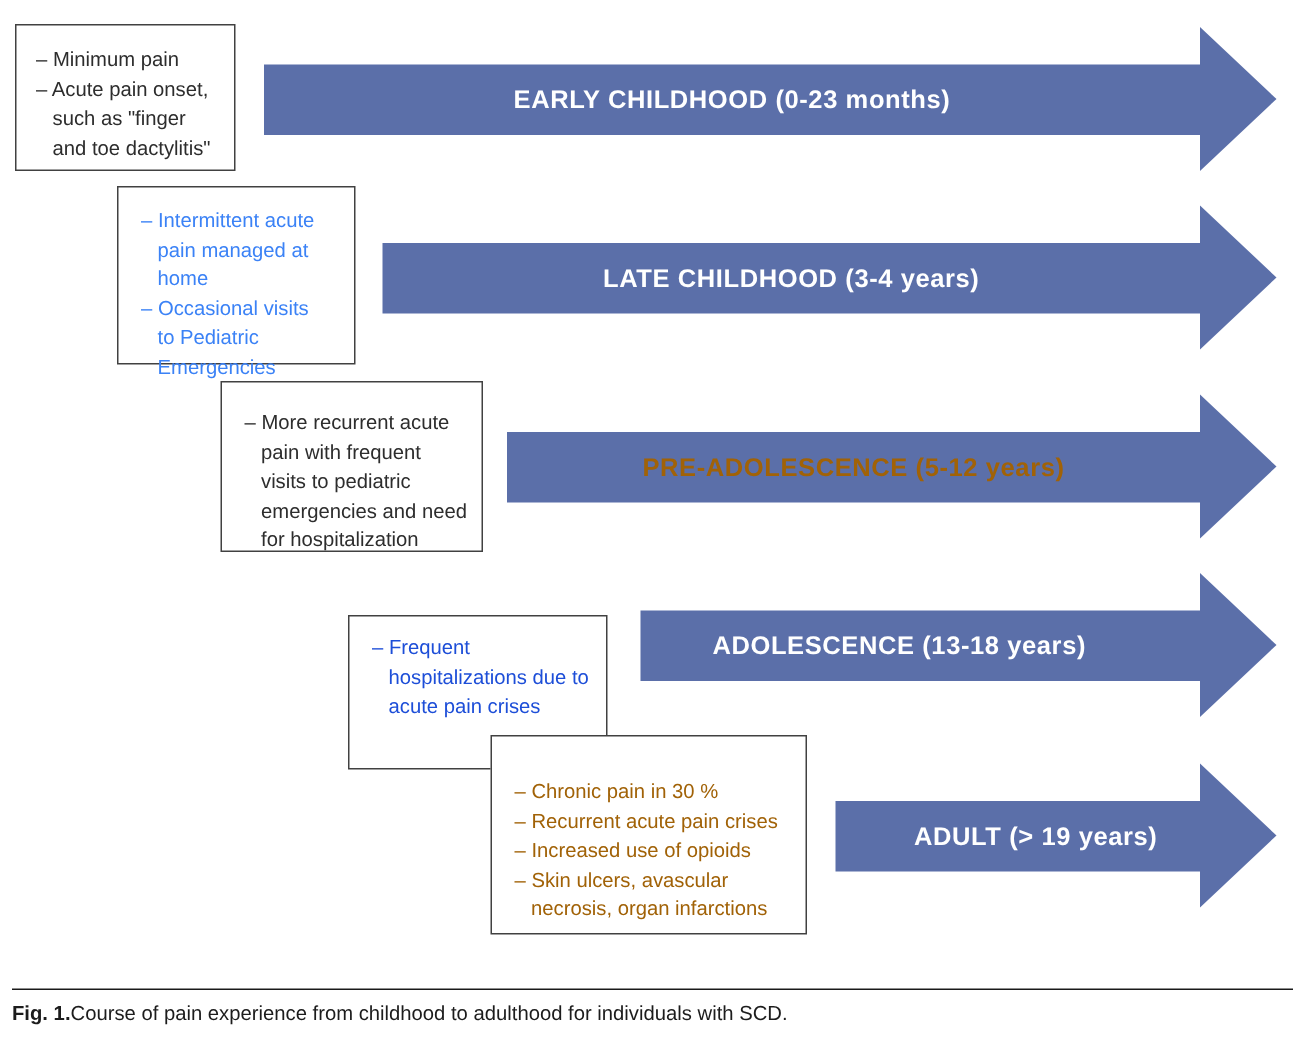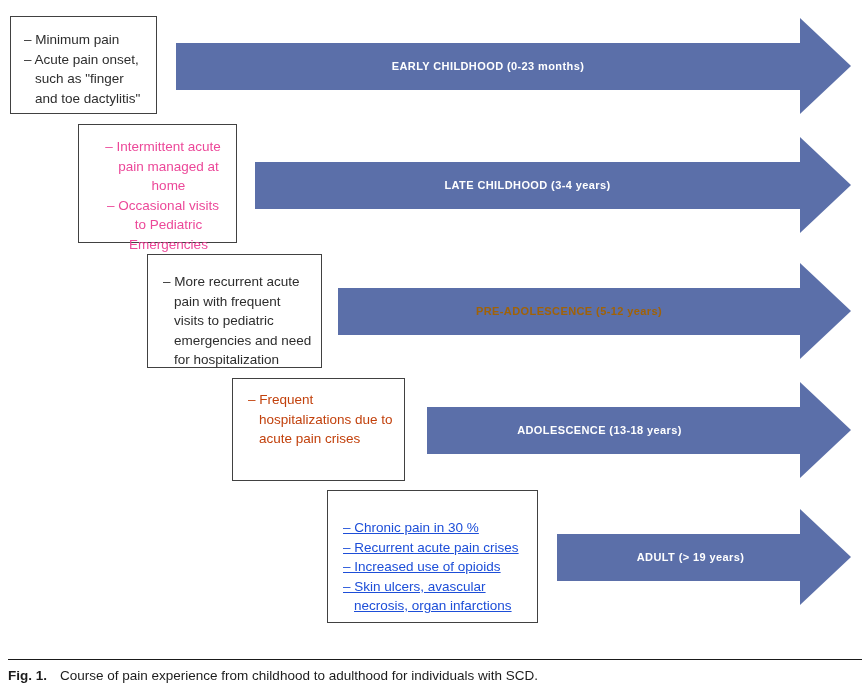--- a/index.html
+++ b/index.html
@@ -47,21 +47,21 @@
     border-bottom: 48px solid transparent;
     border-left: 51px solid #5b6fa9;
   }
   .arrow-label {
     position: absolute;
     height: 47px;
     line-height: 47px;
     text-align: center;
     color: #ffffff;
     font-weight: bold;
-    font-size: 11px;
+    font-size: 17px;
     letter-spacing: 0.4px;
     white-space: nowrap;
   }
   .a1-body  { left: 176px; top: 43px;  width: 624px; }
   .a1-head  { left: 800px; top: 18px; }
   .a1-label { left: 176px; top: 43px;  width: 624px; }
 
   .a2-body  { left: 255px; top: 162px; width: 545px; }
   .a2-head  { left: 800px; top: 137px; }
   .a2-label { left: 255px; top: 162px; width: 545px; }
@@ -84,38 +84,38 @@
     left: 8px; right: 5px; top: 659px;
     border-top: 1.5px solid #1a1a1a;
   }
   .caption {
     position: absolute;
     left: 8px; top: 667px;
     font-size: 13.5px;
     color: #1c1c1c;
     line-height: 18px;
   }
-  .caption .fig-label { font-weight: bold; margin-right: 13px; }
+  .caption .fig-label { font-weight: bold; margin-right: 0; }
 </style>
 </head>
 <body>
 
 <div class="canvas">
 
   <div class="note-box box-1" style="border-color: rgb(65, 65, 65); color: rgb(45, 45, 45);">
     <div class="bullet">– Minimum pain</div>
     <div class="bullet">– Acute pain onset,
 such as "finger
 and toe dactylitis"</div>
   </div>
   <div class="arrow-body a1-body" style="background: rgb(91, 111, 169);"></div>
   <div class="arrow-head a1-head" style="border-left-color: rgb(91, 111, 169);"></div>
   <div class="arrow-label a1-label" style="color: rgb(255, 255, 255);">EARLY CHILDHOOD (0-23 months)</div>
 
-  <div class="note-box box-2" style="border-color: rgb(65, 65, 65); color: #ec4899; text-align: center;">
+  <div class="note-box box-2" style="border-color: rgb(65, 65, 65); color: #3b82f6;">
     <div class="bullet">– Intermittent acute
 pain managed at
 home</div>
     <div class="bullet">– Occasional visits
 to Pediatric
 Emergencies</div>
   </div>
   <div class="arrow-body a2-body" style="background: rgb(91, 111, 169);"></div>
   <div class="arrow-head a2-head" style="border-left-color: rgb(91, 111, 169);"></div>
   <div class="arrow-label a2-label" style="color: rgb(255, 255, 255);">LATE CHILDHOOD (3-4 years)</div>
@@ -124,30 +124,30 @@
     <div class="bullet">– More recurrent acute
 pain with frequent
 visits to pediatric
 emergencies and need
 for hospitalization</div>
   </div>
   <div class="arrow-body a3-body" style="background: rgb(91, 111, 169);"></div>
   <div class="arrow-head a3-head" style="border-left-color: rgb(91, 111, 169);"></div>
   <div class="arrow-label a3-label" style="color: #a16207;">PRE-ADOLESCENCE (5-12 years)</div>
 
-  <div class="note-box box-4" style="border-color: rgb(65, 65, 65); color: #c2410c;">
+  <div class="note-box box-4" style="border-color: rgb(65, 65, 65); color: #1d4ed8; margin-top: 32px;">
     <div class="bullet">– Frequent
 hospitalizations due to
 acute pain crises</div>
   </div>
   <div class="arrow-body a4-body" style="background: rgb(91, 111, 169);"></div>
   <div class="arrow-head a4-head" style="border-left-color: rgb(91, 111, 169);"></div>
   <div class="arrow-label a4-label" style="color: rgb(255, 255, 255);">ADOLESCENCE (13-18 years)</div>
 
-  <div class="note-box box-5" style="border-color: rgb(65, 65, 65); color: #1d4ed8; text-decoration: underline;">
+  <div class="note-box box-5" style="border-color: rgb(65, 65, 65); color: #a16207;">
     <div class="bullet">– Chronic pain in 30 %</div>
     <div class="bullet">– Recurrent acute pain crises</div>
     <div class="bullet">– Increased use of opioids</div>
     <div class="bullet">– Skin ulcers, avascular
 necrosis, organ infarctions</div>
   </div>
   <div class="arrow-body a5-body" style="background: rgb(91, 111, 169);"></div>
   <div class="arrow-head a5-head" style="border-left-color: rgb(91, 111, 169);"></div>
   <div class="arrow-label a5-label" style="color: rgb(255, 255, 255);">ADULT (&gt; 19 years)</div>
 

